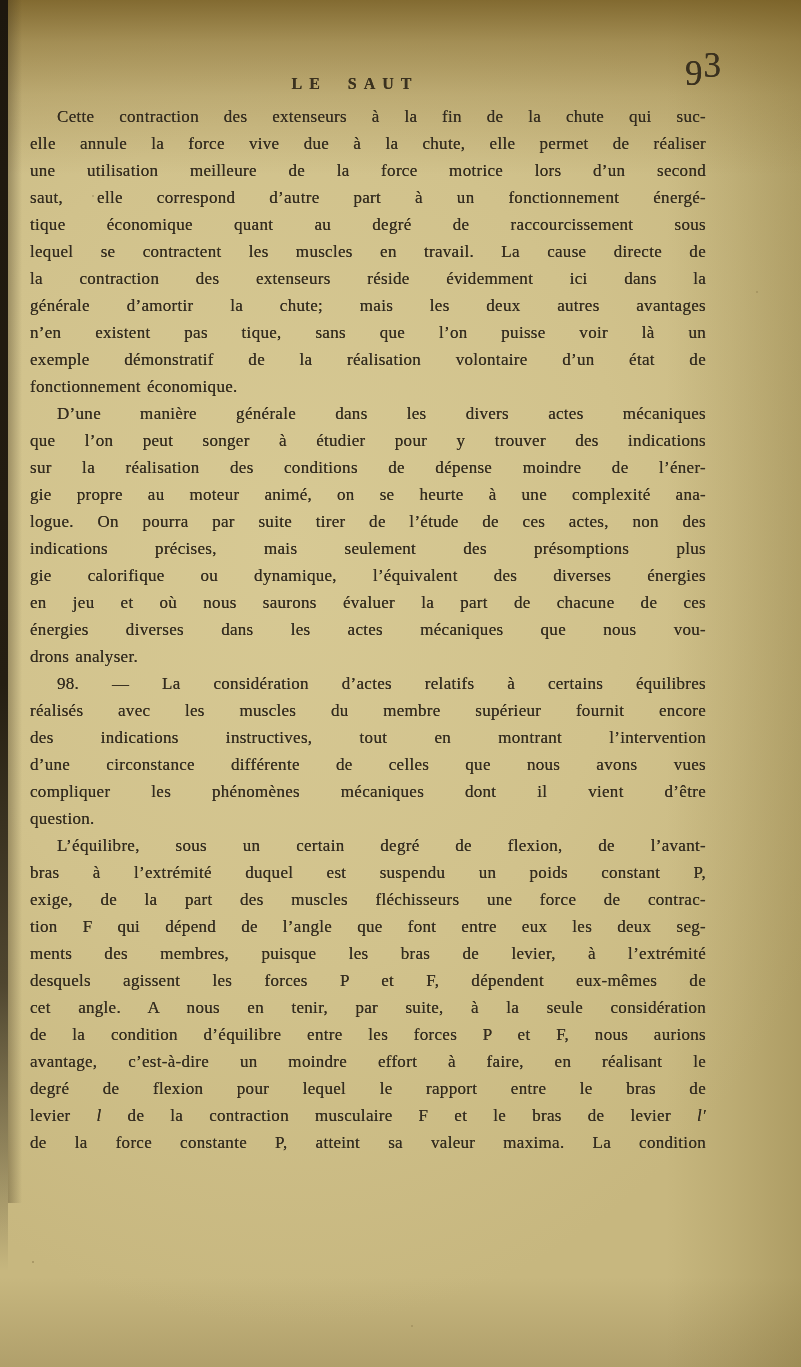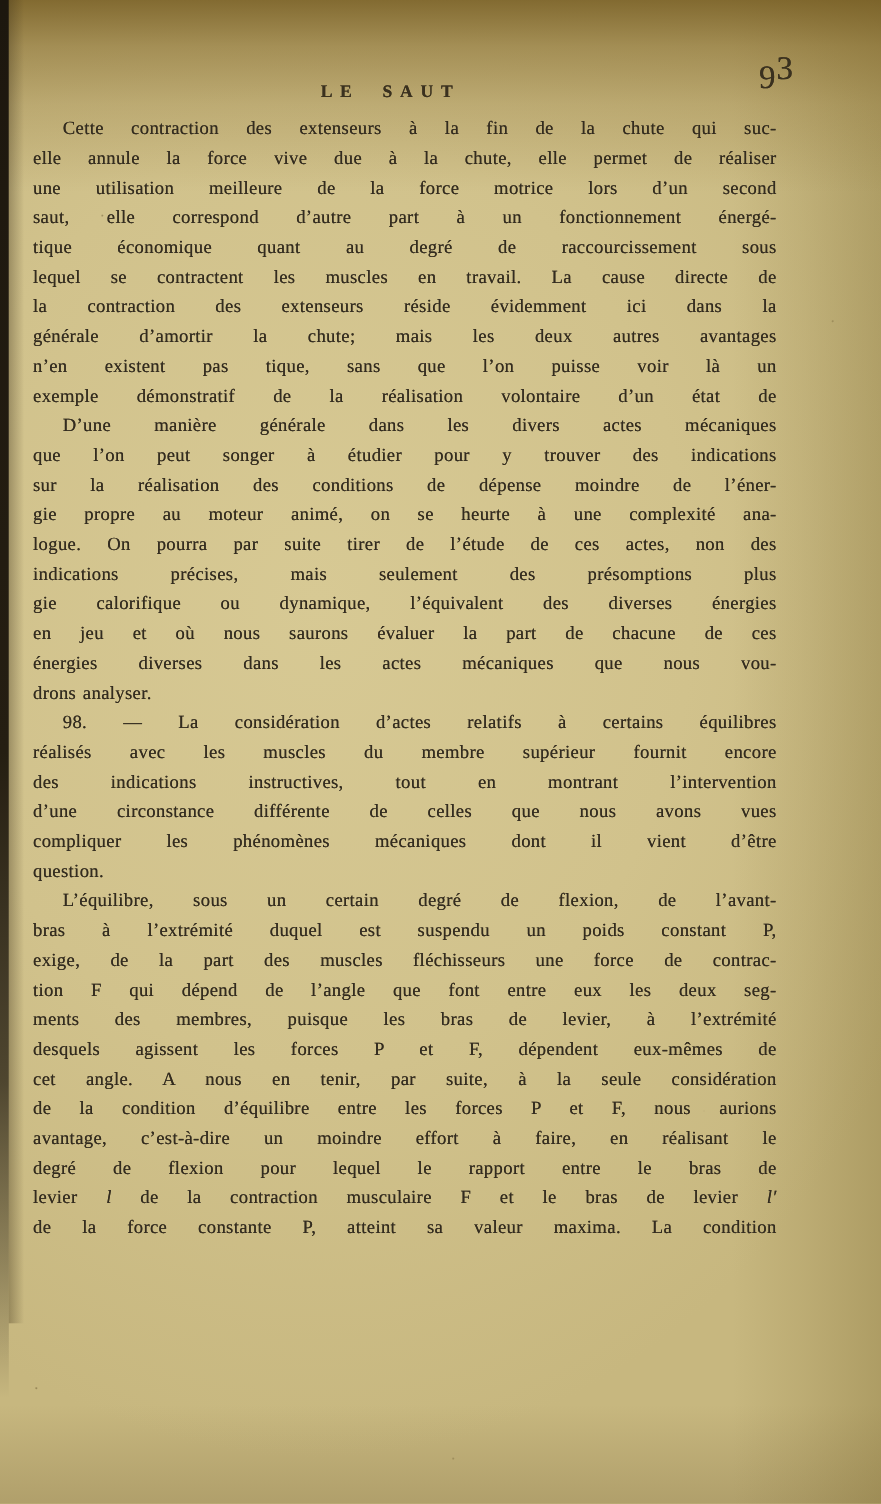--- a/index.html
+++ b/index.html
@@ -46,21 +46,21 @@
     text-shadow:0 0 0.6px rgba(48,39,24,0.85);
   }
   .runhead{position:relative;height:24px;}
   .runtitle{
     position:absolute;left:calc(50% - 13px);transform:translateX(-50%);
     top:17px;font-size:16px;font-weight:bold;
     letter-spacing:7px;word-spacing:10px;color:#3a311f;white-space:nowrap;
   }
   .pagenum{
     position:absolute;right:-16px;top:-8px;
-    font-size:30px;color:#3a311f;letter-spacing:1px;
+    font-size:35px;color:#3a311f;letter-spacing:1px;
   }
   .pagenum span{display:inline-block;}
   .pagenum span:nth-child(1){transform:translateY(4px);}
   .pagenum span:nth-child(2){transform:translateY(-4px);}
   .page-body{margin-top:21px;}
   .para{margin:0;}
   .line{
     height:27px;line-height:27px;font-size:17px;
     text-align:justify;text-align-last:justify;
     letter-spacing:0.3px;word-spacing:1.5px;
@@ -89,20 +89,21 @@
           <div class="line indent">Cette contraction des extenseurs à la fin de la chute qui suc-</div>
           <div class="line">elle annule la force vive due à la chute, elle permet de réaliser</div>
           <div class="line">une utilisation meilleure de la force motrice lors d’un second</div>
           <div class="line">saut, elle correspond d’autre part à un fonctionnement énergé-</div>
           <div class="line">tique économique quant au degré de raccourcissement sous</div>
           <div class="line">lequel se contractent les muscles en travail. La cause directe de</div>
           <div class="line">la contraction des extenseurs réside évidemment ici dans la</div>
           <div class="line">générale d’amortir la chute; mais les deux autres avantages</div>
           <div class="line">n’en existent pas tique, sans que l’on puisse voir là un</div>
           <div class="line">exemple démonstratif de la réalisation volontaire d’un état de</div>
+          <div class="line flush">fonctionnement économique.</div>
         </div>
         <div class="para">
           <div class="line indent">D’une manière générale dans les divers actes mécaniques</div>
           <div class="line">que l’on peut songer à étudier pour y trouver des indications</div>
           <div class="line">sur la réalisation des conditions de dépense moindre de l’éner-</div>
           <div class="line">gie propre au moteur animé, on se heurte à une complexité ana-</div>
           <div class="line">logue. On pourra par suite tirer de l’étude de ces actes, non des</div>
           <div class="line">indications précises, mais seulement des présomptions plus</div>
           <div class="line">gie calorifique ou dynamique, l’équivalent des diverses énergies</div>
           <div class="line">en jeu et où nous saurons évaluer la part de chacune de ces</div>

